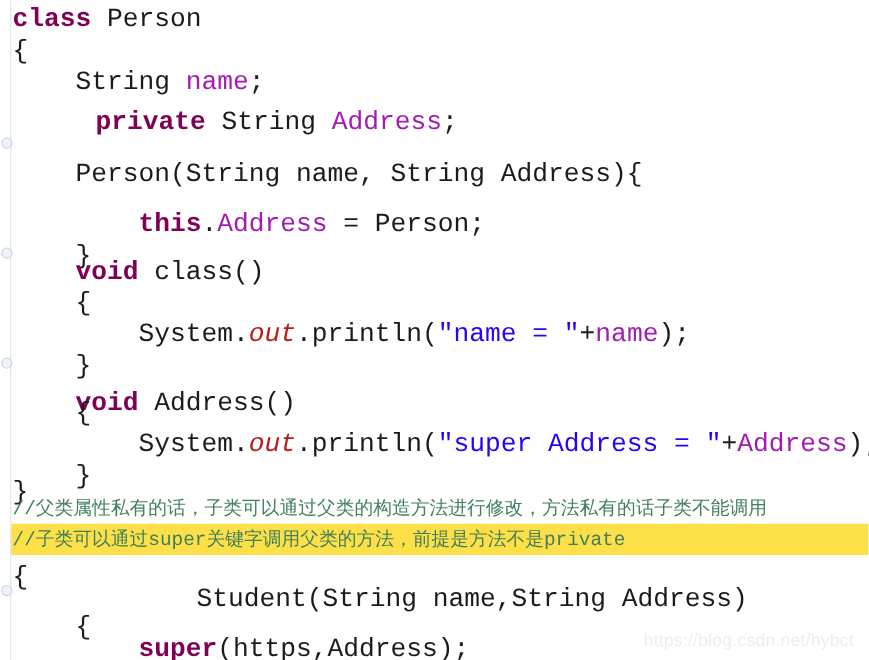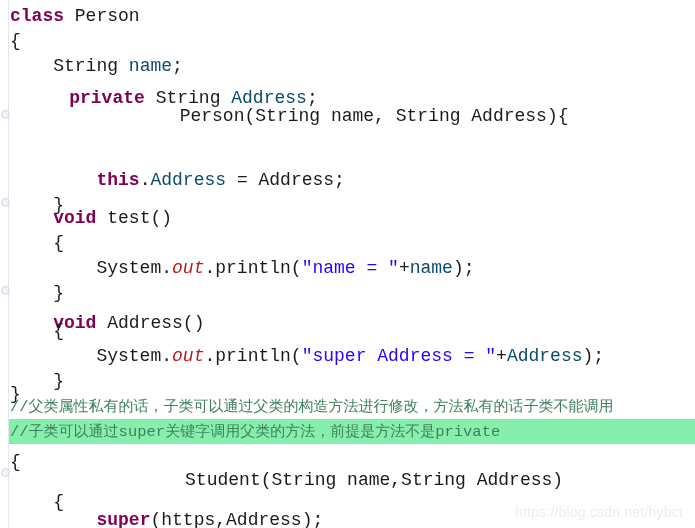--- a/index.html
+++ b/index.html
@@ -56,37 +56,37 @@
     width: 695px;
     height: 528px;
     z-index: 2;
   }
   .code-line {
     position: absolute;
     left: 0;
     width: 695px;
     height: 25px;
     line-height: 25px;
-    font-size: 18px;
+    font-size: 21px;
     white-space: pre;
     letter-spacing: 0px;
     color: #1b1b1b;
   }
   .code-line .txt {
     display: inline-block;
     padding-left: 10px;
   }
   .line-highlight {
-    background: #86efac;
+    background: #fde047;
   }
 
   
   .tok-kw      { color: #7f0055; font-weight: bold; }
   .tok-plain   { color: #1b1b1b; }
-  .tok-field   { color: #0c4a6e; }
+  .tok-field   { color: #a21caf; }
   .tok-string  { color: #2a00ff; }
   .tok-static  { color: #b91c1c; font-style: italic; }
   .tok-comment { color: #3f7f5f; }
   .tok-comment-mono { color: #3f7f5f; }
 
   
   .cjk {
     font-family: "DejaVu Sans", "Liberation Sans", sans-serif;
     font-size: 15px;
   }
@@ -122,24 +122,24 @@
         <div class="fold-marker" style="top: 468px;"></div>
       </div>
   </div>
 
   <div id="code-area">
       <div class="code-line" style="top: 4px;"><span class="txt"><span class="tok-kw">class</span><span class="tok-plain"> Person</span></span></div>
       <div class="code-line" style="top: 29px;"><span class="txt"><span class="tok-plain">{</span></span></div>
       <div class="code-line" style="top: 54px;"><span class="txt"><span class="tok-plain">    String </span><span class="tok-field">name</span><span class="tok-plain">;</span></span></div>
       <div class="code-line" style="top: 86px; padding-left: 16px;"><span class="txt"><span class="tok-plain">    </span><span class="tok-kw">private</span><span class="tok-plain"> String </span><span class="tok-field">Address</span><span class="tok-plain">;</span></span></div>
       <div class="code-line" style="top: 104px;"><span class="txt"><span class="tok-plain"></span></span></div>
-      <div class="code-line" style="top: 104px; text-align: center;"><span class="txt"><span class="tok-plain">    Person(String name, String Address){</span></span></div>
-      <div class="code-line" style="top: 168px;"><span class="txt"><span class="tok-plain">        </span><span class="tok-kw">this</span><span class="tok-plain">.</span><span class="tok-field">Address</span><span class="tok-plain"> = Address;</span></span></div>
+      <div class="code-line" style="top: 128px;"><span class="txt"><span class="tok-plain">    Person(String name, String Address){</span></span></div>
+      <div class="code-line" style="top: 168px;"><span class="txt"><span class="tok-plain">        </span><span class="tok-kw">this</span><span class="tok-plain">.</span><span class="tok-field">Address</span><span class="tok-plain"> = Person;</span></span></div>
       <div class="code-line" style="top: 193px;"><span class="txt"><span class="tok-plain">    }</span></span></div>
-      <div class="code-line" style="top: 206px;"><span class="txt"><span class="tok-plain">    </span><span class="tok-kw">void</span><span class="tok-plain"> test()</span></span></div>
+      <div class="code-line" style="top: 206px;"><span class="txt"><span class="tok-plain">    </span><span class="tok-kw">void</span><span class="tok-plain"> class()</span></span></div>
       <div class="code-line" style="top: 231px;"><span class="txt"><span class="tok-plain">    {</span></span></div>
       <div class="code-line" style="top: 256px;"><span class="txt"><span class="tok-plain">        System.</span><span class="tok-static">out</span><span class="tok-plain">.println(</span><span class="tok-string">"name = "</span><span class="tok-plain">+</span><span class="tok-field">name</span><span class="tok-plain">);</span></span></div>
       <div class="code-line" style="top: 281px;"><span class="txt"><span class="tok-plain">    }</span></span></div>
       <div class="code-line" style="top: 311px;"><span class="txt"><span class="tok-plain">    </span><span class="tok-kw">void</span><span class="tok-plain"> Address()</span></span></div>
       <div class="code-line" style="top: 319px;"><span class="txt"><span class="tok-plain">    {</span></span></div>
       <div class="code-line" style="top: 344px;"><span class="txt"><span class="tok-plain">        System.</span><span class="tok-static">out</span><span class="tok-plain">.println(</span><span class="tok-string">"super Address = "</span><span class="tok-plain">+</span><span class="tok-field">Address</span><span class="tok-plain">);</span></span></div>
       <div class="code-line" style="top: 369px;"><span class="txt"><span class="tok-plain">    }</span></span></div>
       <div class="code-line" style="top: 382px;"><span class="txt"><span class="tok-plain">}</span></span></div>
       <div class="code-line cjk" style="top: 394px;"><span class="txt"><span class="tok-comment-mono">//</span><span class="tok-comment">父类属性私有的话，子类可以通过父类的构造方法进行修改，方法私有的话子类不能调用</span></span></div>
       <div class="code-line line-highlight cjk" style="top: 419px;"><span class="txt"><span class="tok-comment-mono">//</span><span class="tok-comment">子类可以通过</span><span class="tok-comment-mono">super</span><span class="tok-comment">关键字调用父类的方法，前提是方法不是</span><span class="tok-comment-mono">private</span></span></div>

